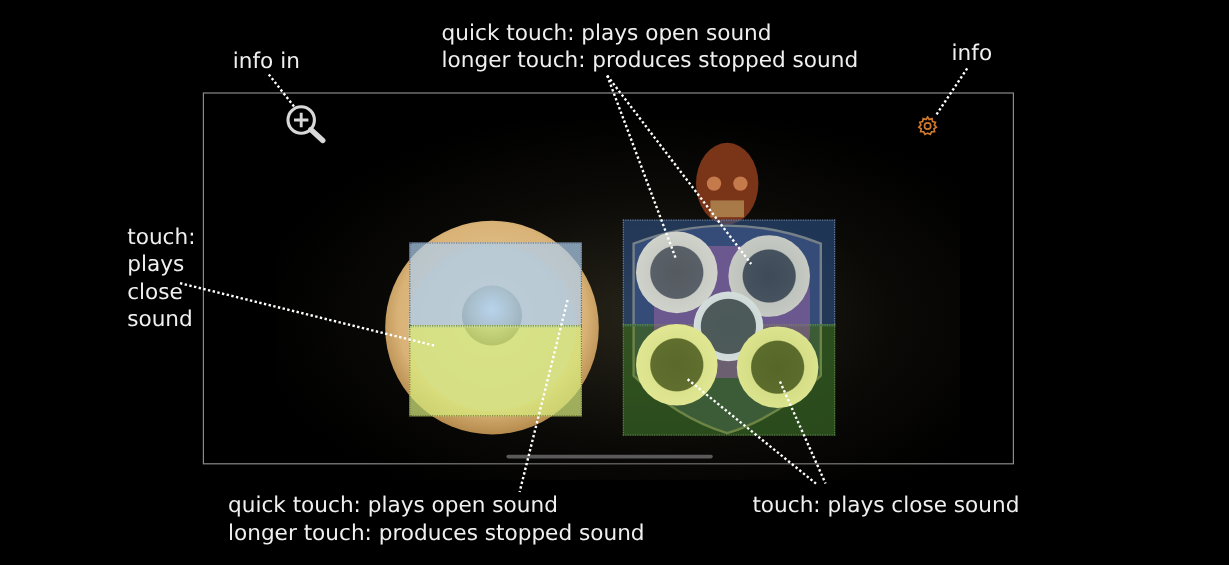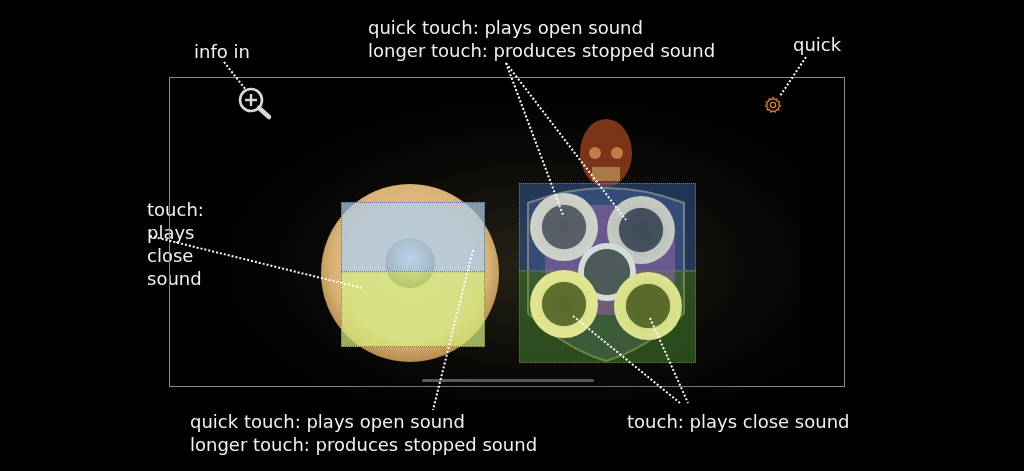--- a/index.html
+++ b/index.html
@@ -12,24 +12,24 @@
           background: radial-gradient(ellipse at 55% 55%, rgba(70,65,45,0.55) 0%, rgba(30,28,20,0.35) 45%, rgba(0,0,0,0) 75%); }
   .scrollbar { position:absolute; left:422px; top:379px; width:172px; height:3px;
                border-radius:2px; background:#5a5a5a; }
   svg.leaders { position:absolute; left:0; top:0; width:1024px; height:471px; pointer-events:none; }
   .icon { position:absolute; }
 </style>
 </head>
 <body>
 
 <div class="label" style="left:194px; top:40px;">info in</div>
-<div class="label" style="left:793px; top:33px;">quick</div>
+<div class="label" style="left:793px; top:33px;">info</div>
 <div class="label" style="left:368px; top:16px;">quick touch: plays open sound</div>
 <div class="label" style="left:368px; top:39px;">longer touch: produces stopped sound</div>
-<div class="label" style="left:106px; top:198px;margin-left:41px;">touch:
+<div class="label" style="left:106px; top:186px;">touch:
 plays
 close
 sound</div>
 <div class="label" style="left:190px; top:410px;">quick touch: plays open sound</div>
 <div class="label" style="left:190px; top:433px;">longer touch: produces stopped sound</div>
 <div class="label" style="left:627px; top:410px;">touch: plays close sound</div>
 
 <div class="frame"></div>
 <div class="glow"></div>
 

